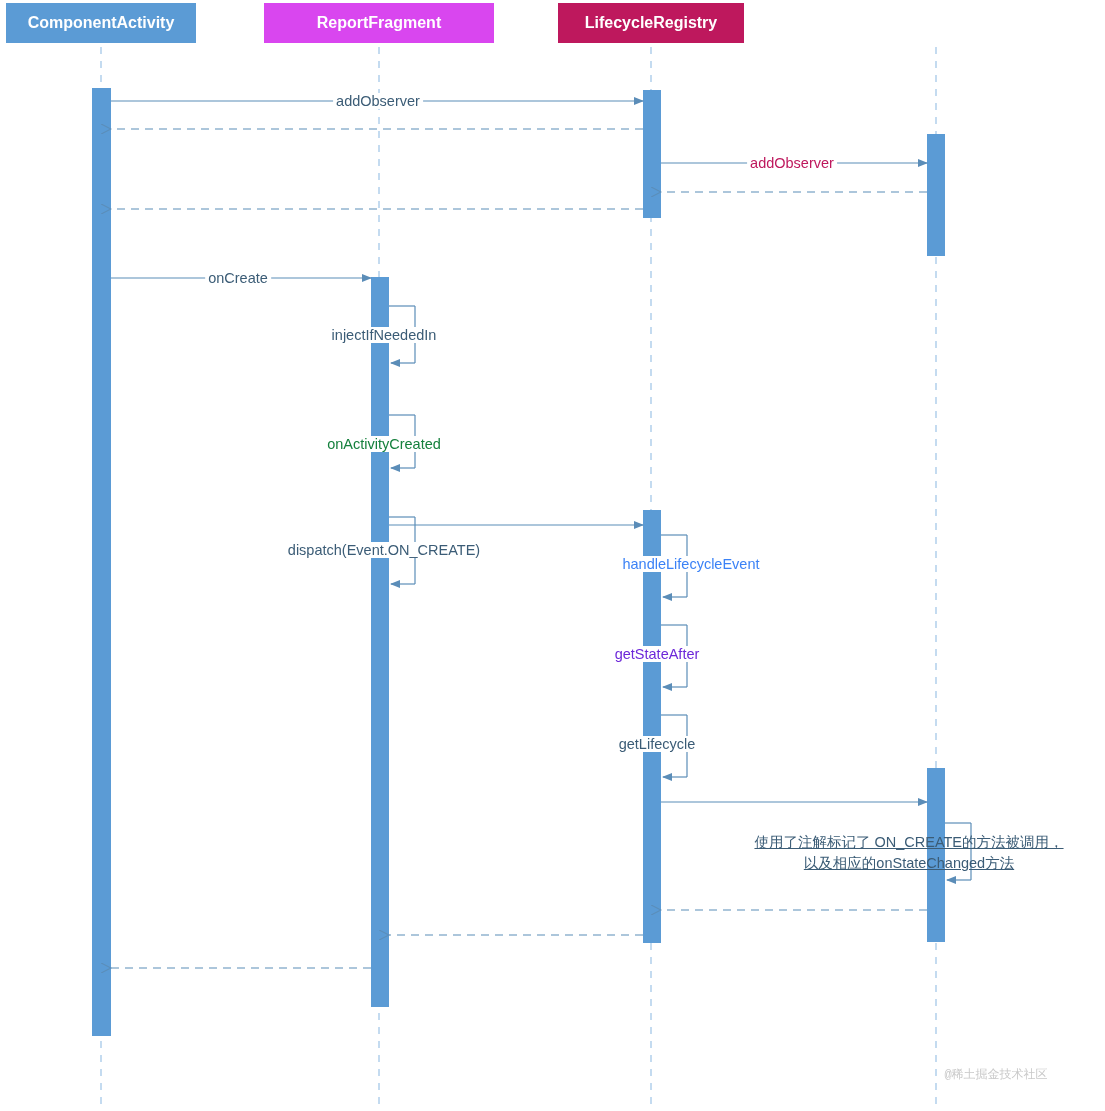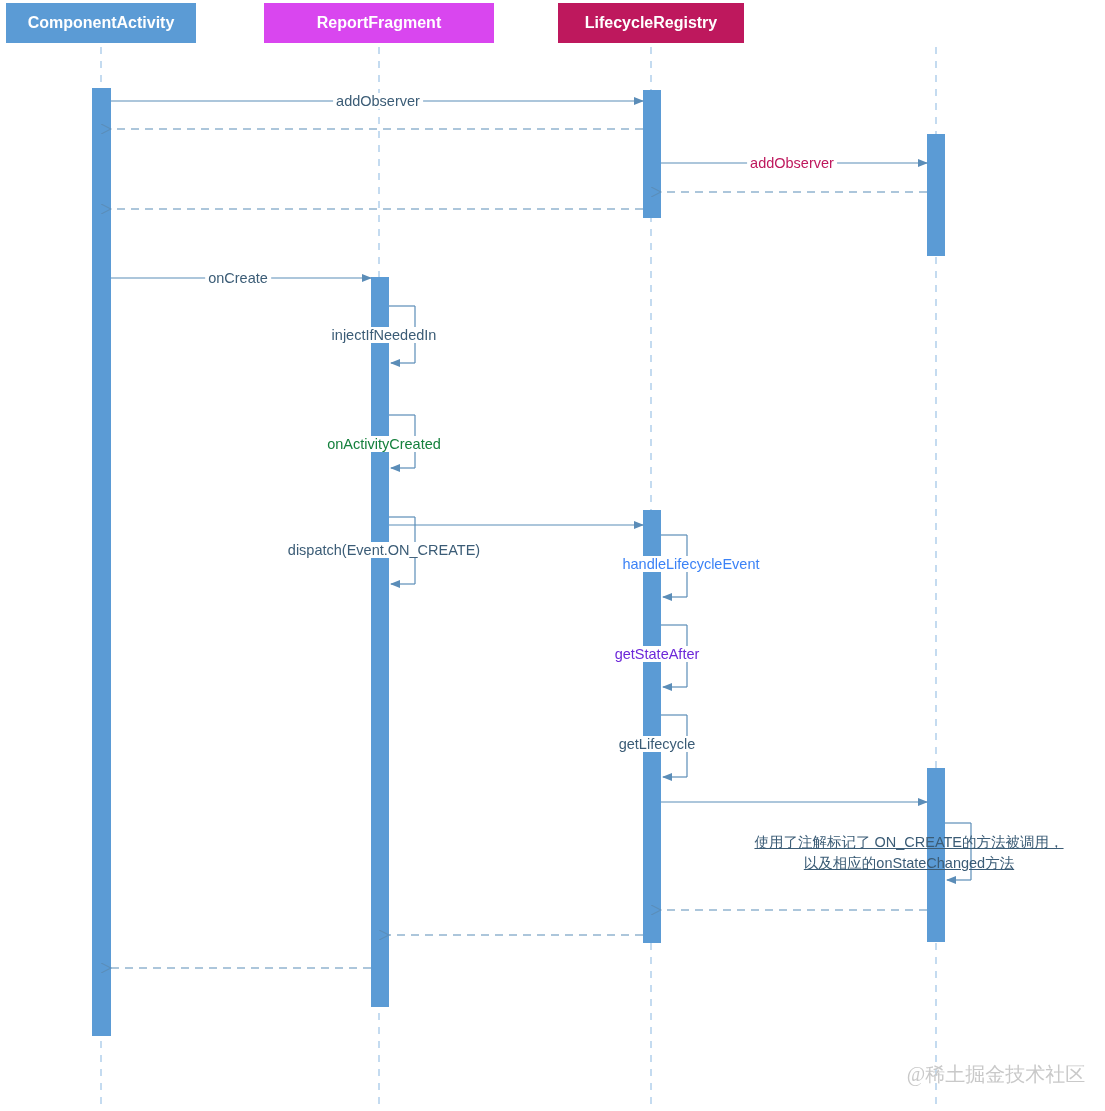--- a/index.html
+++ b/index.html
@@ -58,22 +58,22 @@
     font-size: 14.5px;
     font-family: "Liberation Sans", "DejaVu Sans", sans-serif;
     white-space: nowrap;
     text-align: center;
     transform: translate(-50%, 0);
     line-height: 1.45;
   }
   .watermark {
     position: absolute;
     color: #c9c9c9;
-    font-size: 20px;
-    font-family: Liberation Serif, serif;
+    font-size: 12px;
+    font-family: Liberation Mono, monospace;
     white-space: nowrap;
     transform: translate(-50%, -50%);
   }
 </style>
 </head>
 <body>
 
 <div id="diagram">
 
   <svg id="seq" viewBox="0 0 1105 1111" xmlns="http://www.w3.org/2000/svg">

